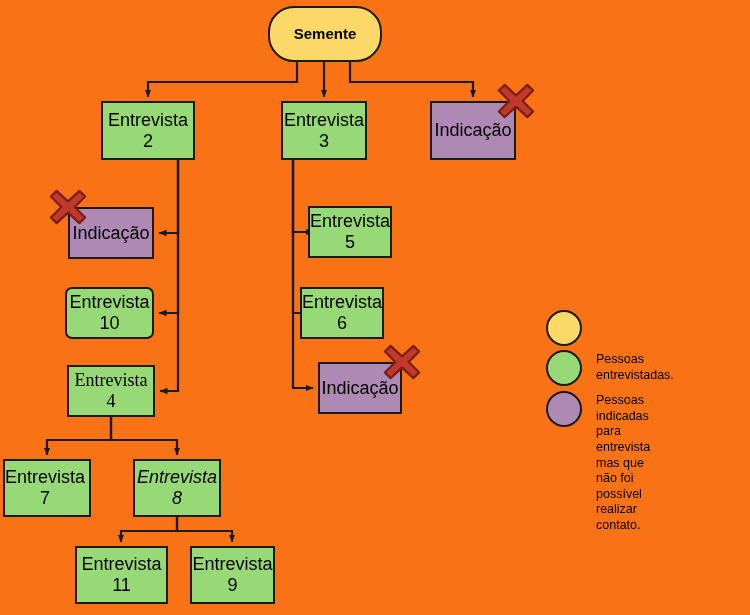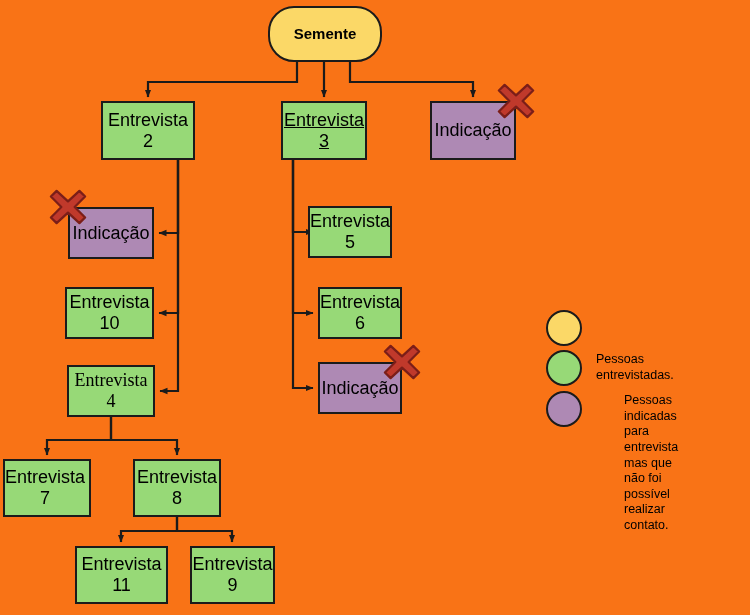--- a/index.html
+++ b/index.html
@@ -116,73 +116,73 @@
     </g>
   </svg>
 
   <div id="nodes">
       <div class="node seed" style="left: 268px; top: 6px; width: 114px; height: 56px; background: rgb(251, 216, 103); border-color: rgb(27, 27, 27);">
         <span class="node-label">Semente</span>
       </div>
       <div class="node" style="left: 101px; top: 101px; width: 94px; height: 59px; background: rgb(151, 217, 119); border-color: rgb(27, 27, 27);">
         <span class="node-label">Entrevista 2</span>
       </div>
-      <div class="node" style="left: 281px; top: 101px; width: 86px; height: 59px; background: rgb(151, 217, 119); border-color: rgb(27, 27, 27); text-decoration: underline;">
+      <div class="node" style="left: 281px; top: 101px; width: 86px; height: 59px; background: rgb(151, 217, 119); border-color: rgb(27, 27, 27);">
         <span class="node-label">Entrevista 3</span>
       </div>
       <div class="node" style="left: 430px; top: 101px; width: 86px; height: 59px; background: rgb(174, 137, 180); border-color: rgb(27, 27, 27);">
         <span class="node-label">Indicação</span>
       </div>
       <div class="xmark" style="left: 497px; top: 82px;"><svg viewBox="0 0 40 40" width="38" height="38">
           <path d="M8,3 L20,14 L32,3 L38,9 L27,20 L38,31 L32,37 L20,26 L8,37 L2,31 L13,20 L2,9 Z" fill="#C0392B" stroke="#7B1E18" stroke-width="2.4" stroke-linejoin="round"></path>
         </svg></div>
       <div class="node" style="left: 68px; top: 207px; width: 86px; height: 52px; background: rgb(174, 137, 180); border-color: rgb(27, 27, 27);">
         <span class="node-label">Indicação</span>
       </div>
       <div class="xmark" style="left: 49px; top: 188px;"><svg viewBox="0 0 40 40" width="38" height="38">
           <path d="M8,3 L20,14 L32,3 L38,9 L27,20 L38,31 L32,37 L20,26 L8,37 L2,31 L13,20 L2,9 Z" fill="#C0392B" stroke="#7B1E18" stroke-width="2.4" stroke-linejoin="round"></path>
         </svg></div>
-      <div class="node" style="left: 65px; top: 287px; width: 89px; height: 52px; background: rgb(151, 217, 119); border-color: rgb(27, 27, 27);">
+      <div class="node" style="left: 65px; top: 287px; width: 89px; height: 52px; background: rgb(151, 217, 119); border-color: rgb(27, 27, 27); border-radius: 7px;">
         <span class="node-label">Entrevista 10</span>
       </div>
       <div class="node" style="left: 67px; top: 365px; width: 88px; height: 52px; background: rgb(151, 217, 119); border-color: rgb(27, 27, 27); font-family: Liberation Serif, serif;">
         <span class="node-label">Entrevista 4</span>
       </div>
       <div class="node" style="left: 308px; top: 206px; width: 84px; height: 52px; background: rgb(151, 217, 119); border-color: rgb(27, 27, 27);">
         <span class="node-label">Entrevista 5</span>
       </div>
-      <div class="node" style="left: 318px; top: 287px; width: 84px; height: 52px; background: rgb(151, 217, 119); border-color: rgb(27, 27, 27);">
+      <div class="node" style="left: 300px; top: 287px; width: 84px; height: 52px; background: rgb(151, 217, 119); border-color: rgb(27, 27, 27);">
         <span class="node-label">Entrevista 6</span>
       </div>
       <div class="node" style="left: 318px; top: 362px; width: 84px; height: 52px; background: rgb(174, 137, 180); border-color: rgb(27, 27, 27);">
         <span class="node-label">Indicação</span>
       </div>
       <div class="xmark" style="left: 383px; top: 343px;"><svg viewBox="0 0 40 40" width="38" height="38">
           <path d="M8,3 L20,14 L32,3 L38,9 L27,20 L38,31 L32,37 L20,26 L8,37 L2,31 L13,20 L2,9 Z" fill="#C0392B" stroke="#7B1E18" stroke-width="2.4" stroke-linejoin="round"></path>
         </svg></div>
       <div class="node" style="left: 3px; top: 459px; width: 88px; height: 58px; background: rgb(151, 217, 119); border-color: rgb(27, 27, 27); justify-content: flex-end;">
         <span class="node-label">Entrevista 7</span>
       </div>
-      <div class="node" style="left: 133px; top: 459px; width: 88px; height: 58px; background: rgb(151, 217, 119); border-color: rgb(27, 27, 27);">
+      <div class="node" style="left: 133px; top: 459px; width: 88px; height: 58px; background: rgb(151, 217, 119); border-color: rgb(27, 27, 27); font-style: italic;">
         <span class="node-label">Entrevista 8</span>
       </div>
       <div class="node" style="left: 75px; top: 546px; width: 93px; height: 58px; background: rgb(151, 217, 119); border-color: rgb(27, 27, 27);">
         <span class="node-label">Entrevista 11</span>
       </div>
       <div class="node" style="left: 190px; top: 546px; width: 85px; height: 58px; background: rgb(151, 217, 119); border-color: rgb(27, 27, 27);">
         <span class="node-label">Entrevista 9</span>
       </div>
     </div>
   <div id="legend" class="legend">
       <div class="legend-row" style="left: 546px; top: 310px;">
         <div class="legend-swatch" style="background: rgb(251, 216, 103);"></div>
       </div>
       <div class="legend-row" style="left: 546px; top: 350px;">
         <div class="legend-swatch" style="background: rgb(151, 217, 119);"></div>
         <div class="legend-text">Pessoas entrevistadas.</div>
       </div>
-      <div class="legend-row" style="left: 546px; top: 391px; gap: 28px;">
+      <div class="legend-row" style="left: 546px; top: 391px;">
         <div class="legend-swatch" style="background: rgb(174, 137, 180);"></div>
         <div class="legend-text">Pessoas indicadas para entrevista mas que não foi possível realizar contato.</div>
       </div>
     </div>
 
 </div>
 
 </body></html>

